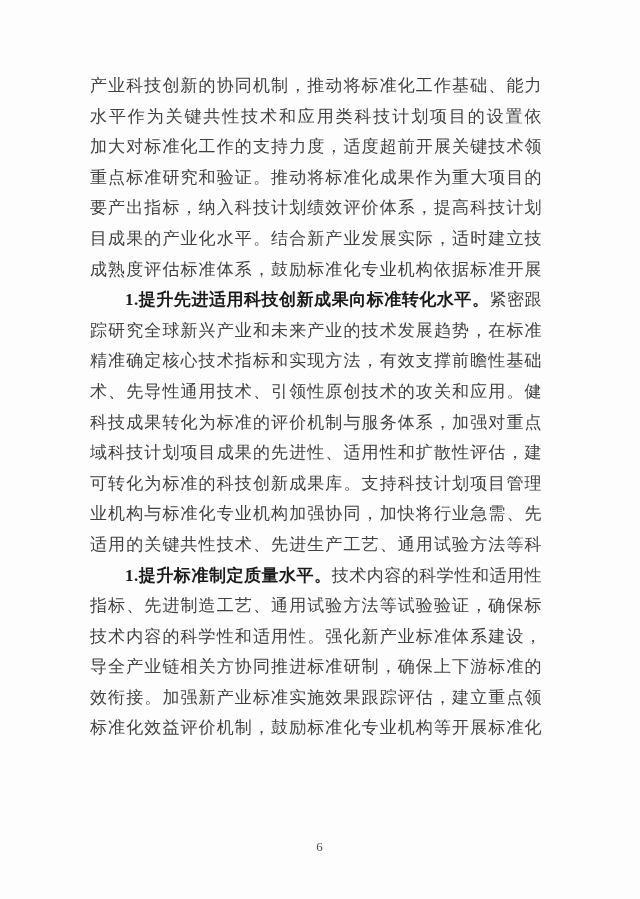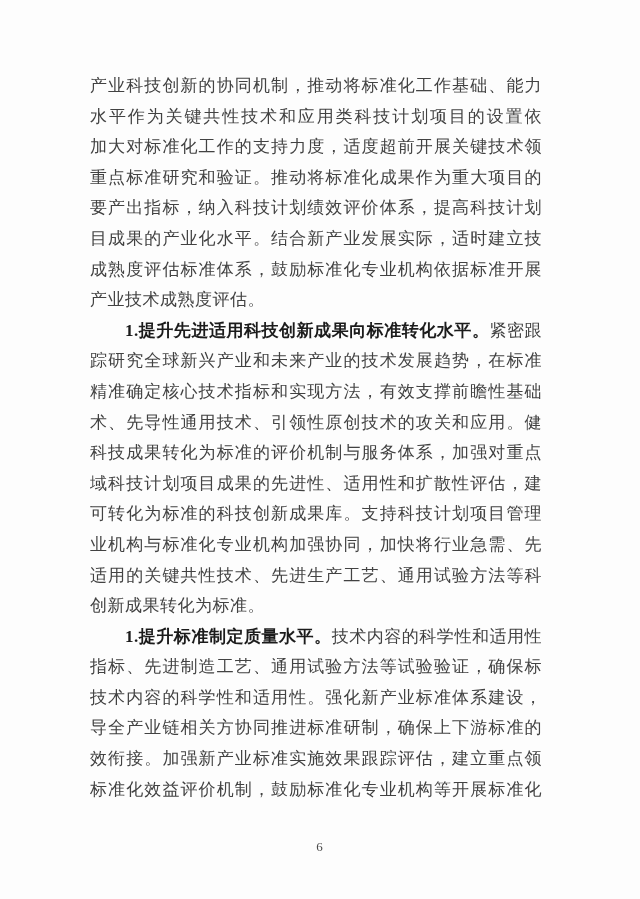--- a/index.html
+++ b/index.html
@@ -59,31 +59,29 @@
 
 <div class="page">
   <div class="doc-body">
       <div class="line">产业科技创新的协同机制，推动将标准化工作基础、能力和</div>
       <div class="line">水平作为关键共性技术和应用类科技计划项目的设置依据。</div>
       <div class="line">加大对标准化工作的支持力度，适度超前开展关键技术领域</div>
       <div class="line">重点标准研究和验证。推动将标准化成果作为重大项目的主</div>
       <div class="line">要产出指标，纳入科技计划绩效评价体系，提高科技计划项</div>
       <div class="line">目成果的产业化水平。结合新产业发展实际，适时建立技术</div>
       <div class="line">成熟度评估标准体系，鼓励标准化专业机构依据标准开展新</div>
-      <div class="line short">产业技术成熟度评估。</div>
       <div class="line indent"><b>1.提升先进适用科技创新成果向标准转化水平。</b><span>紧密跟</span></div>
       <div class="line">踪研究全球新兴产业和未来产业的技术发展趋势，在标准中</div>
       <div class="line">精准确定核心技术指标和实现方法，有效支撑前瞻性基础技</div>
       <div class="line">术、先导性通用技术、引领性原创技术的攻关和应用。健全</div>
       <div class="line">科技成果转化为标准的评价机制与服务体系，加强对重点领</div>
       <div class="line">域科技计划项目成果的先进性、适用性和扩散性评估，建设</div>
       <div class="line">可转化为标准的科技创新成果库。支持科技计划项目管理专</div>
       <div class="line">业机构与标准化专业机构加强协同，加快将行业急需、先进</div>
       <div class="line">适用的关键共性技术、先进生产工艺、通用试验方法等科技</div>
-      <div class="line short">创新成果转化为标准。</div>
       <div class="line indent"><b>1.提升标准制定质量水平。</b><span>技术内容的科学性和适用性</span></div>
       <div class="line">指标、先进制造工艺、通用试验方法等试验验证，确保标准</div>
       <div class="line">技术内容的科学性和适用性。强化新产业标准体系建设，指</div>
       <div class="line">导全产业链相关方协同推进标准研制，确保上下游标准的有</div>
       <div class="line">效衔接。加强新产业标准实施效果跟踪评估，建立重点领域</div>
       <div class="line">标准化效益评价机制，鼓励标准化专业机构等开展标准化效</div>
     </div>
   <div class="page-number">6</div>
 </div>
 

